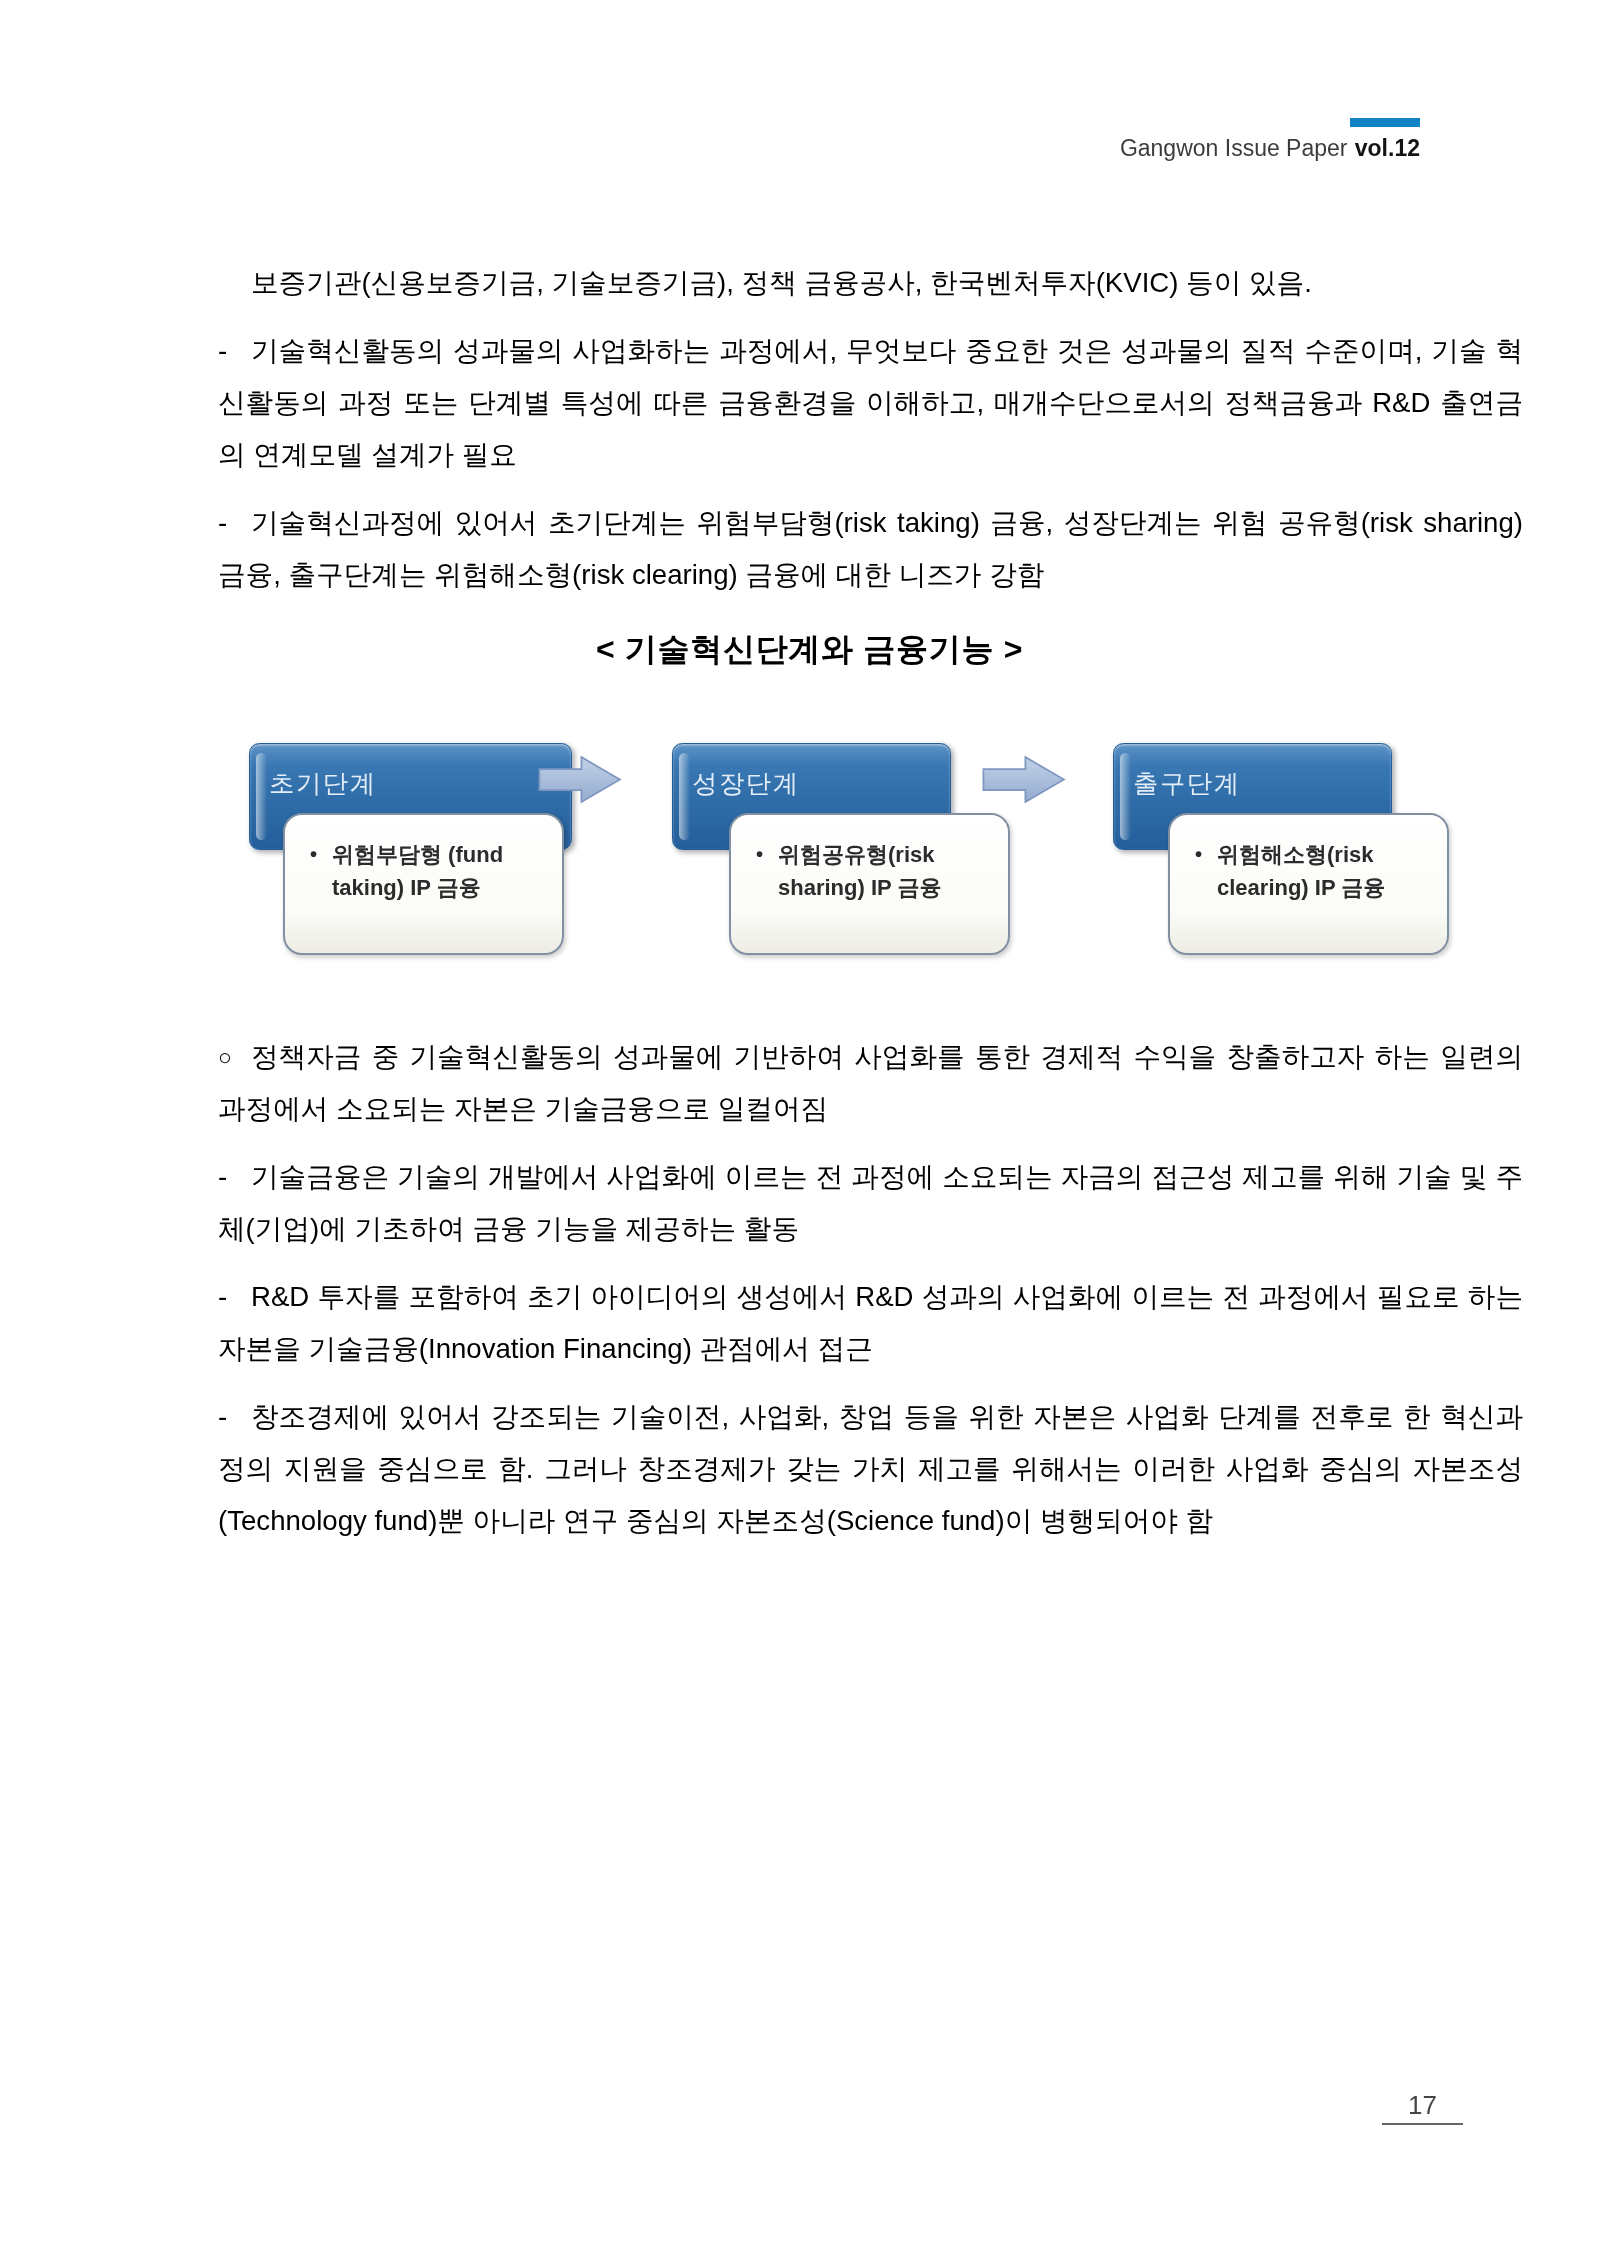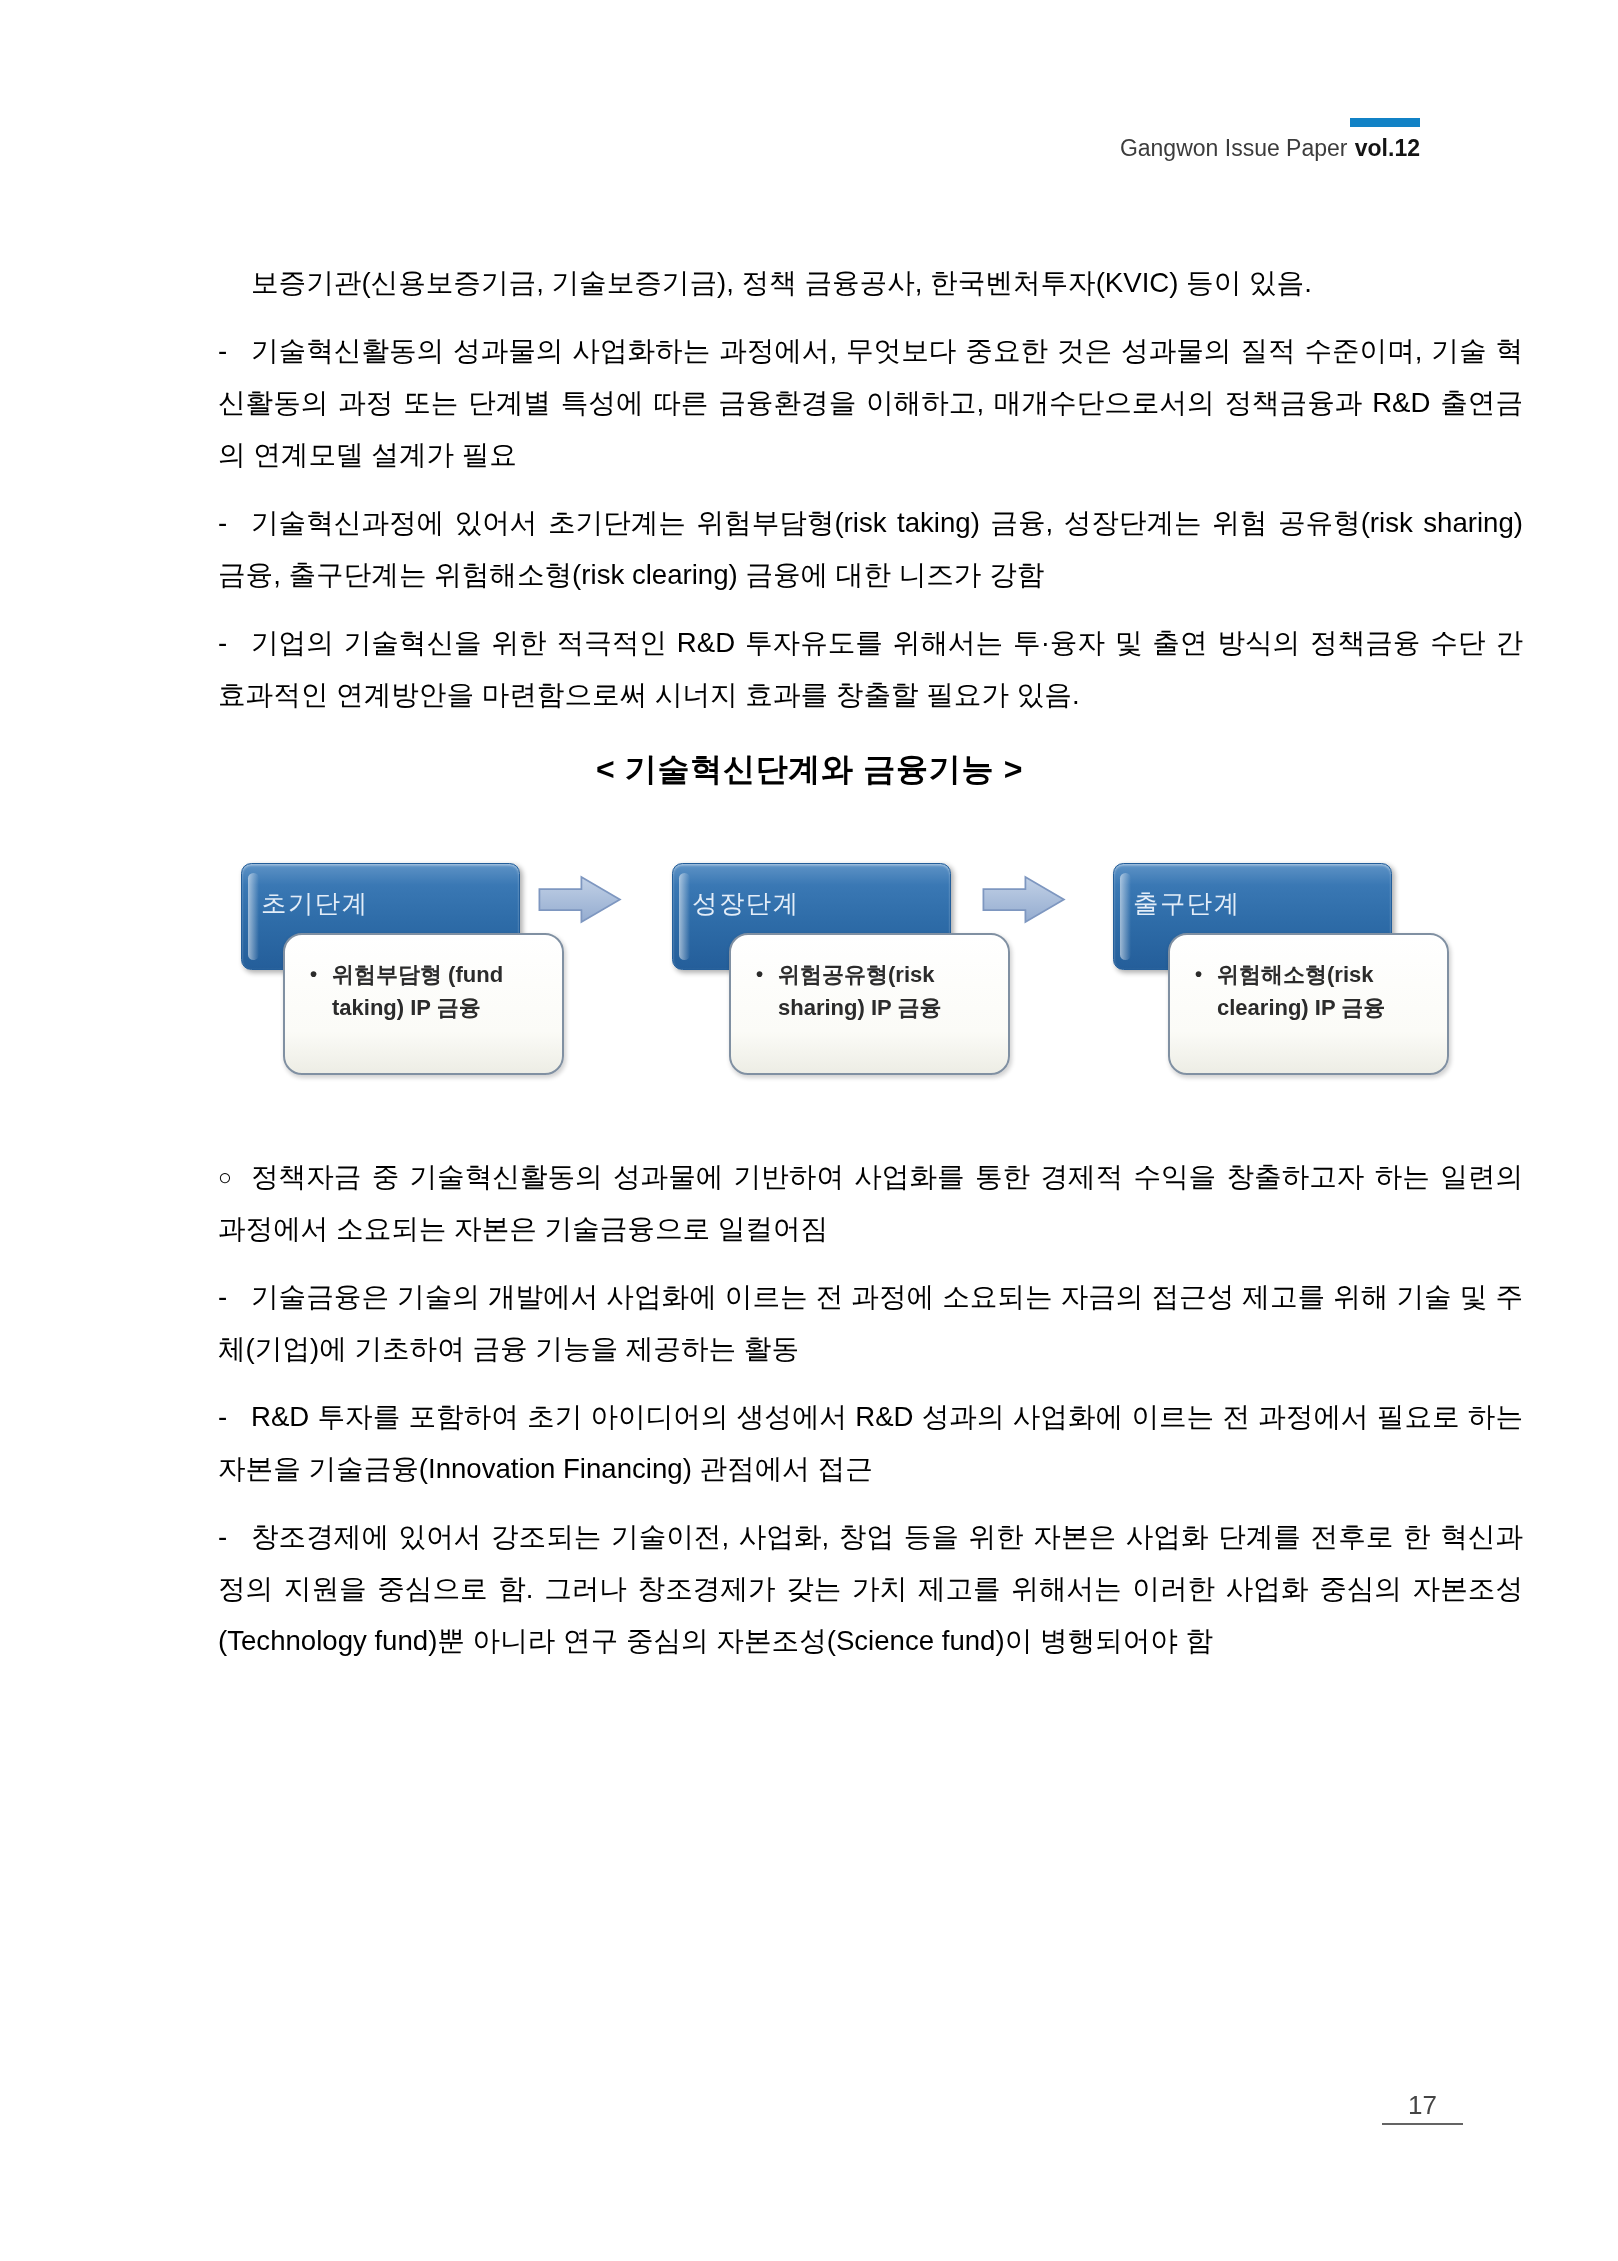--- a/index.html
+++ b/index.html
@@ -78,29 +78,26 @@
   <div class="text-col">
 
     <div class="para">보증기관(신용보증기금, 기술보증기금), 정책 금융공사, 한국벤처투자(KVIC) 등이 있음.</div>
 
     <div class="bullet-row">
       <span class="marker">-</span><span>기술혁신활동의 성과물의 사업화하는 과정에서, 무엇보다 중요한 것은 성과물의 질적 수준이며, 기술 혁신활동의 과정 또는 단계별 특성에 따른 금융환경을 이해하고, 매개수단으로서의 정책금융과 R&amp;D 출연금의 연계모델 설계가 필요</span>
     </div>
     <div class="bullet-row">
       <span class="marker">-</span><span>기술혁신과정에 있어서 초기단계는 위험부담형(risk taking) 금융, 성장단계는 위험 공유형(risk sharing) 금융, 출구단계는 위험해소형(risk clearing) 금융에 대한 니즈가 강함</span>
     </div>
-    <div class="bullet-row">
-      <span class="marker">-</span><span>기업의 기술혁신을 위한 적극적인 R&amp;D 투자유도를 위해서는 투·융자 및 출연 방식의 정책금융 수단 간 효과적인 연계방안을 마련함으로써 시너지 효과를 창출할 필요가 있음.</span>
-    </div>
 
     <div class="fig-caption">&lt; 기술혁신단계와 금융기능 &gt;</div>
 
     <div class="fig-canvas">
 
-      <div class="stage-box" style="left:23px;">
+      <div class="stage-box" style="left:31px;padding-left:44px;">
         <span class="stage-label">초기단계</span>
       </div>
       <div class="detail-box" style="left:65px;">
         <div class="detail-inner">
           <span class="detail-bullet">•</span>
           <span>위험부담형 (fund taking) IP 금융</span>
         </div>
       </div>
 
       <svg class="flow-arrow" style="left:319px;" viewBox="0 0 120 70">

